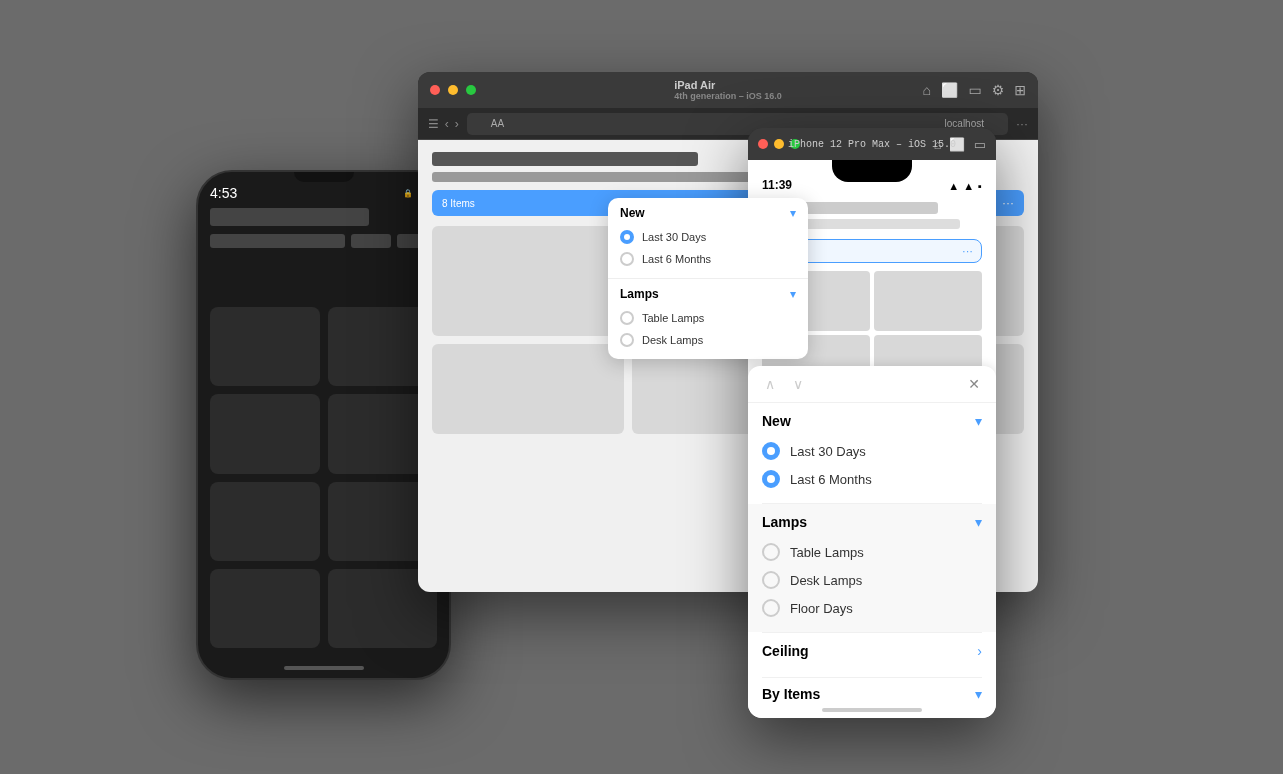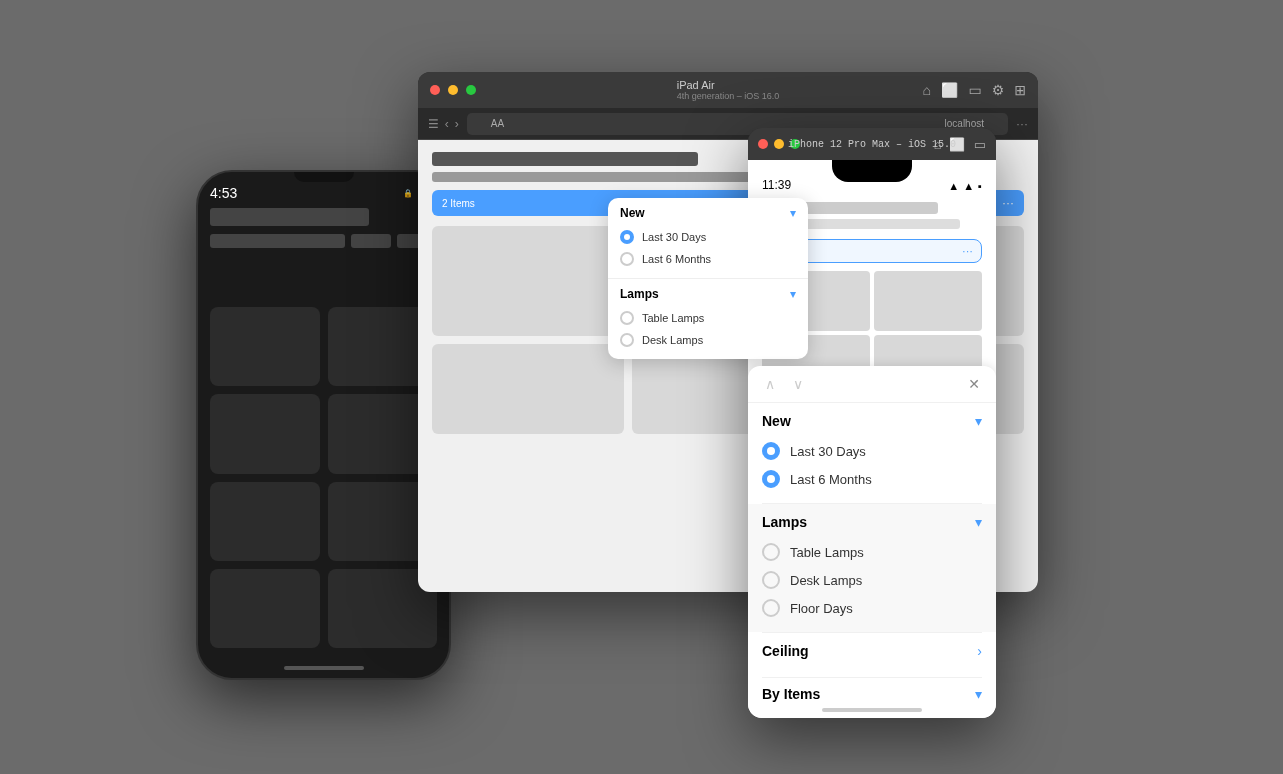--- a/index.html
+++ b/index.html
@@ -160,21 +160,21 @@
     }
     .tl-red { background: #ff5f57; }
     .tl-yellow { background: #febc2e; }
     .tl-green { background: #28c840; }
     .ipad-title-text {
       position: absolute;
       left: 50%;
       transform: translateX(-50%);
       color: #ccc;
       font-size: 11px;
-      font-weight: 400;
+      font-weight: 700;
     }
     .ipad-title-sub {
       display: block;
       font-size: 9px;
       color: #888;
       text-align: center;
     }
     .ipad-toolbar-icons {
       margin-left: auto;
       display: flex;
@@ -397,21 +397,21 @@
     .iphone-status-bar {
       height: 36px;
       background: #fff;
       display: flex;
       align-items: flex-end;
       padding: 0 14px 4px;
       justify-content: space-between;
     }
     .iphone-time {
       font-size: 12px;
-      font-weight: 400;
+      font-weight: 700;
       color: #000;
     }
     .iphone-status-right {
       display: flex;
       gap: 4px;
       align-items: center;
     }
     .iphone-status-right span {
       font-size: 11px;
       color: #000;
@@ -645,21 +645,21 @@
       <span class="ipad-url-text">localhost</span>
     </div>
     <span style="color:#888;font-size:12px;">···</span>
   </div>
   <div class="ipad-content">
     <div class="ipad-content-header">
       <div class="ipad-content-title1"></div>
       <div class="ipad-content-title2"></div>
     </div>
     <div class="ipad-filter-bar">
-      <span class="ipad-filter-text">2 Items</span>
+      <span class="ipad-filter-text">8 Items</span>
       <span class="ipad-filter-dots">···</span>
     </div>
     <div class="ipad-grid">
       <div class="ipad-grid-item"></div>
       <div class="ipad-grid-item"></div>
       <div class="ipad-grid-item"></div>
     </div>
     <div class="ipad-grid2">
       <div class="ipad-grid2-item"></div>
       <div class="ipad-grid2-item"></div>

